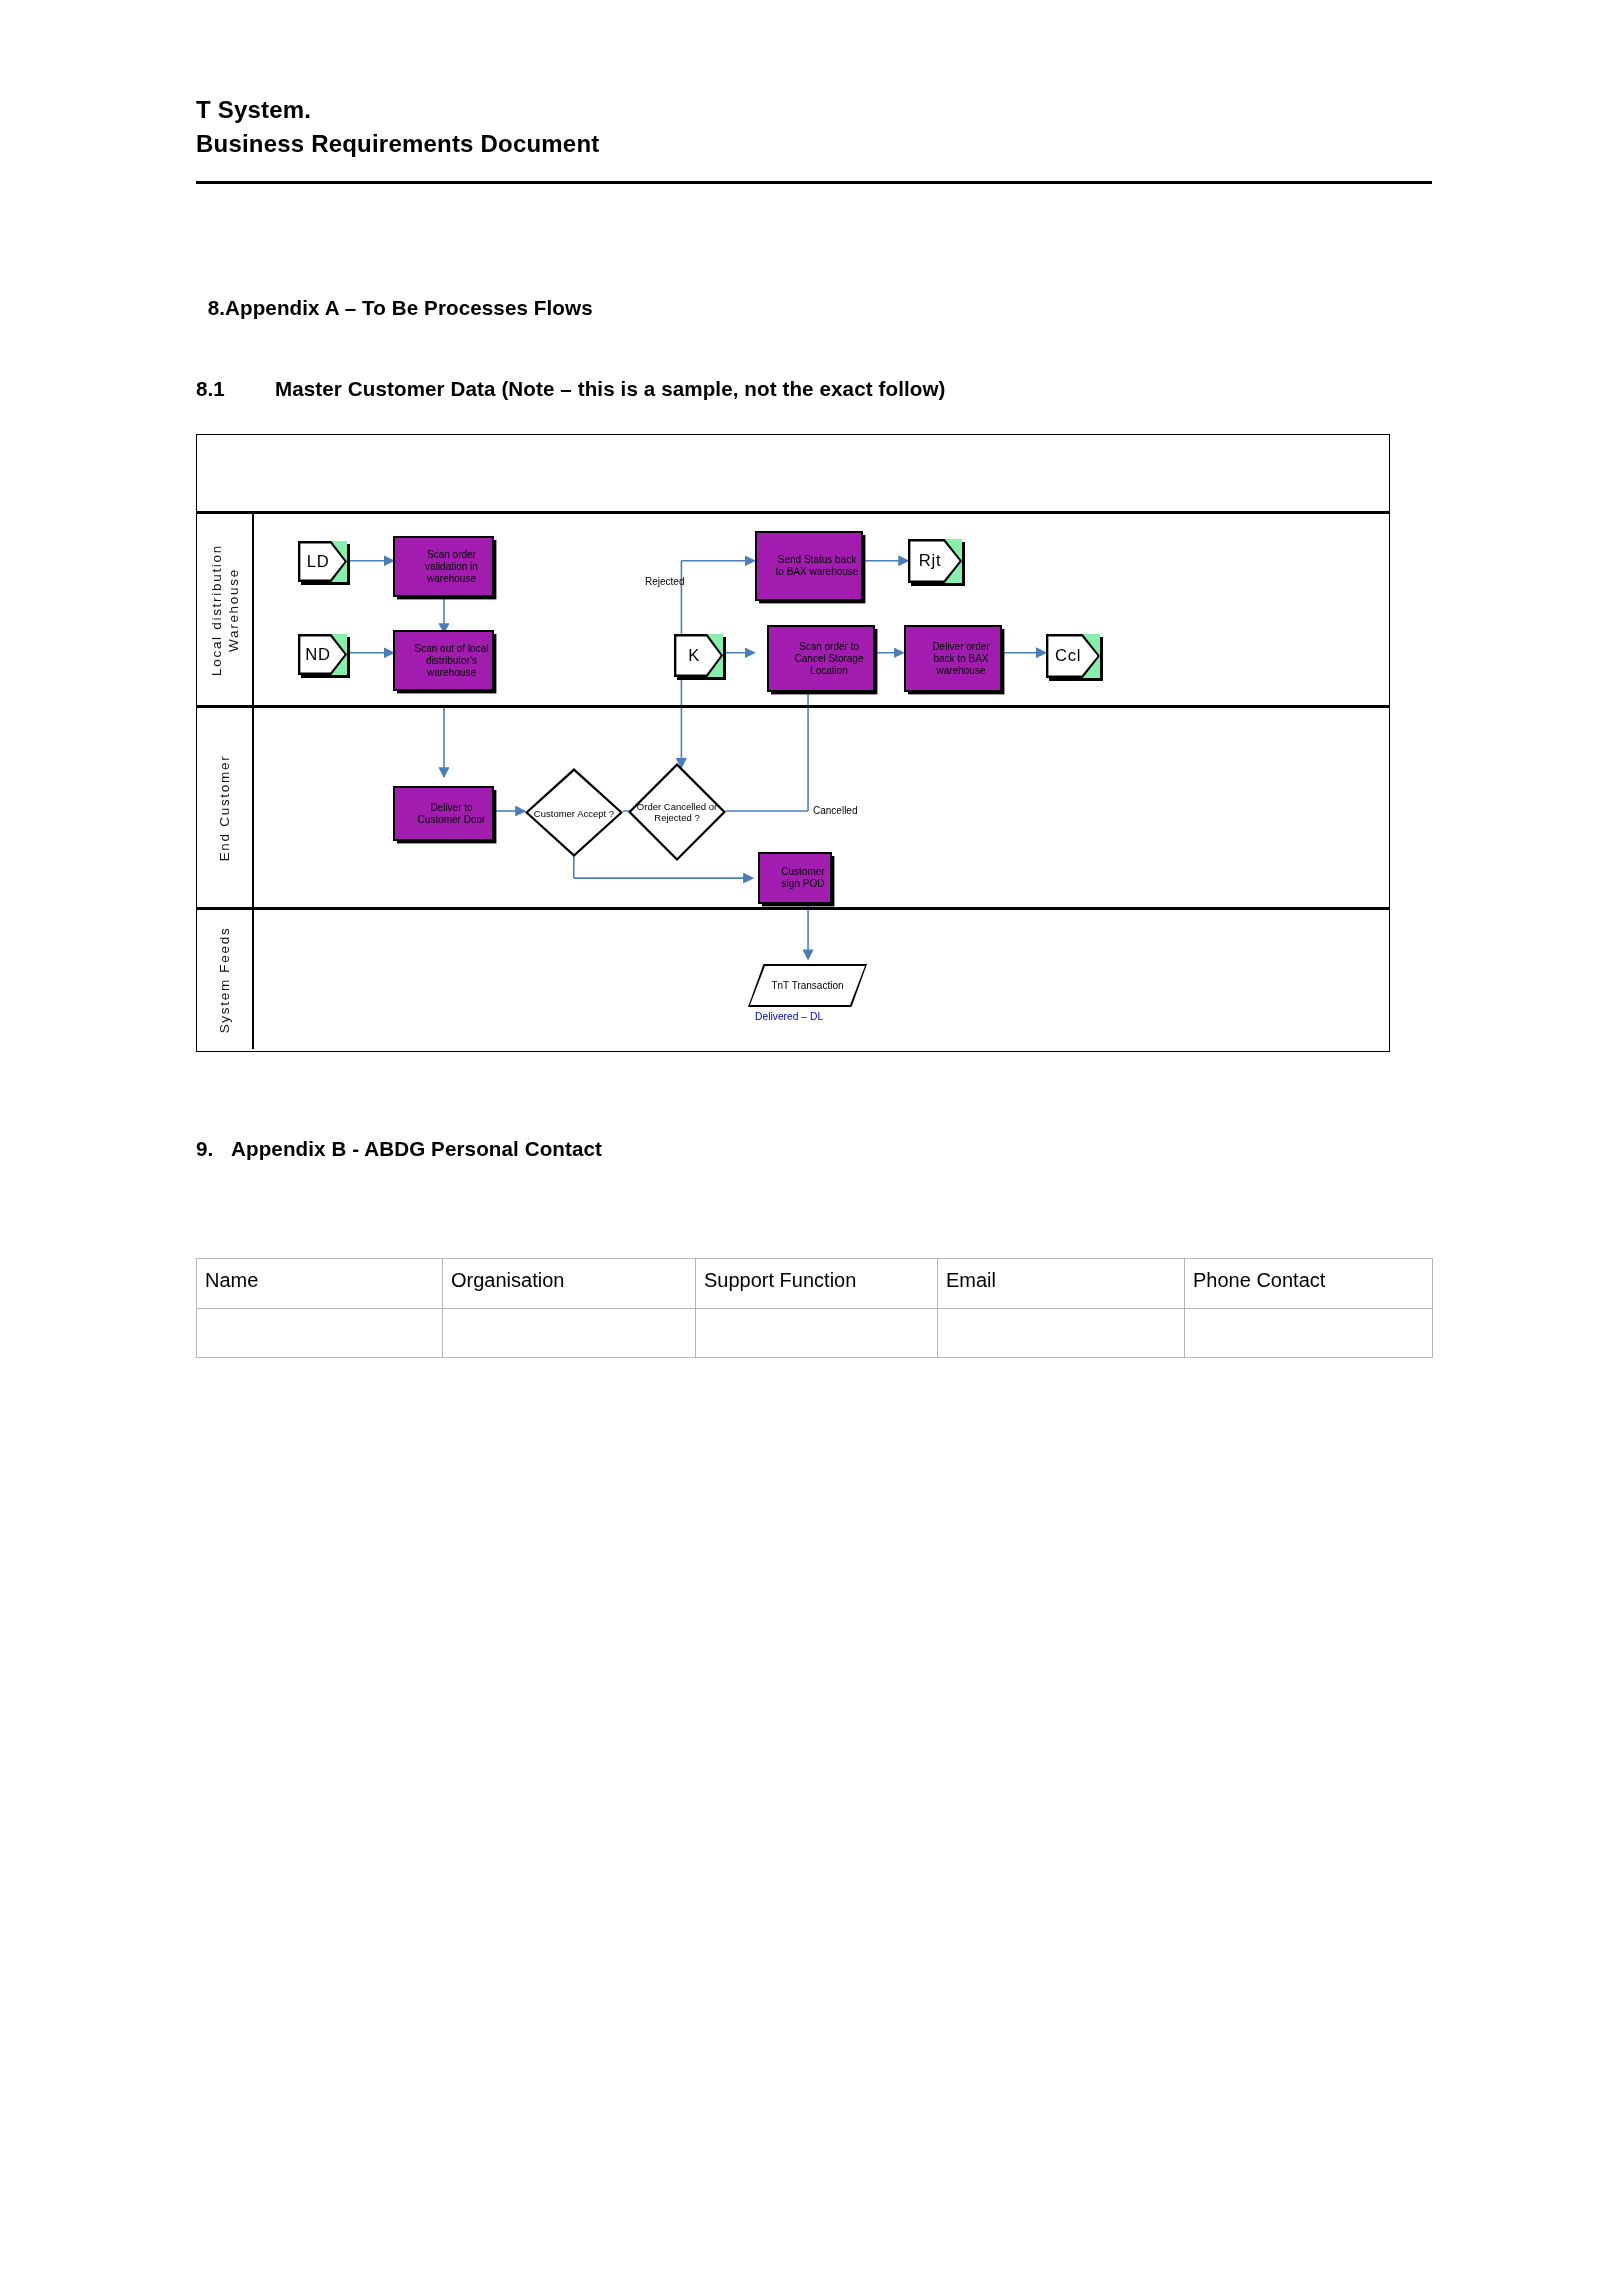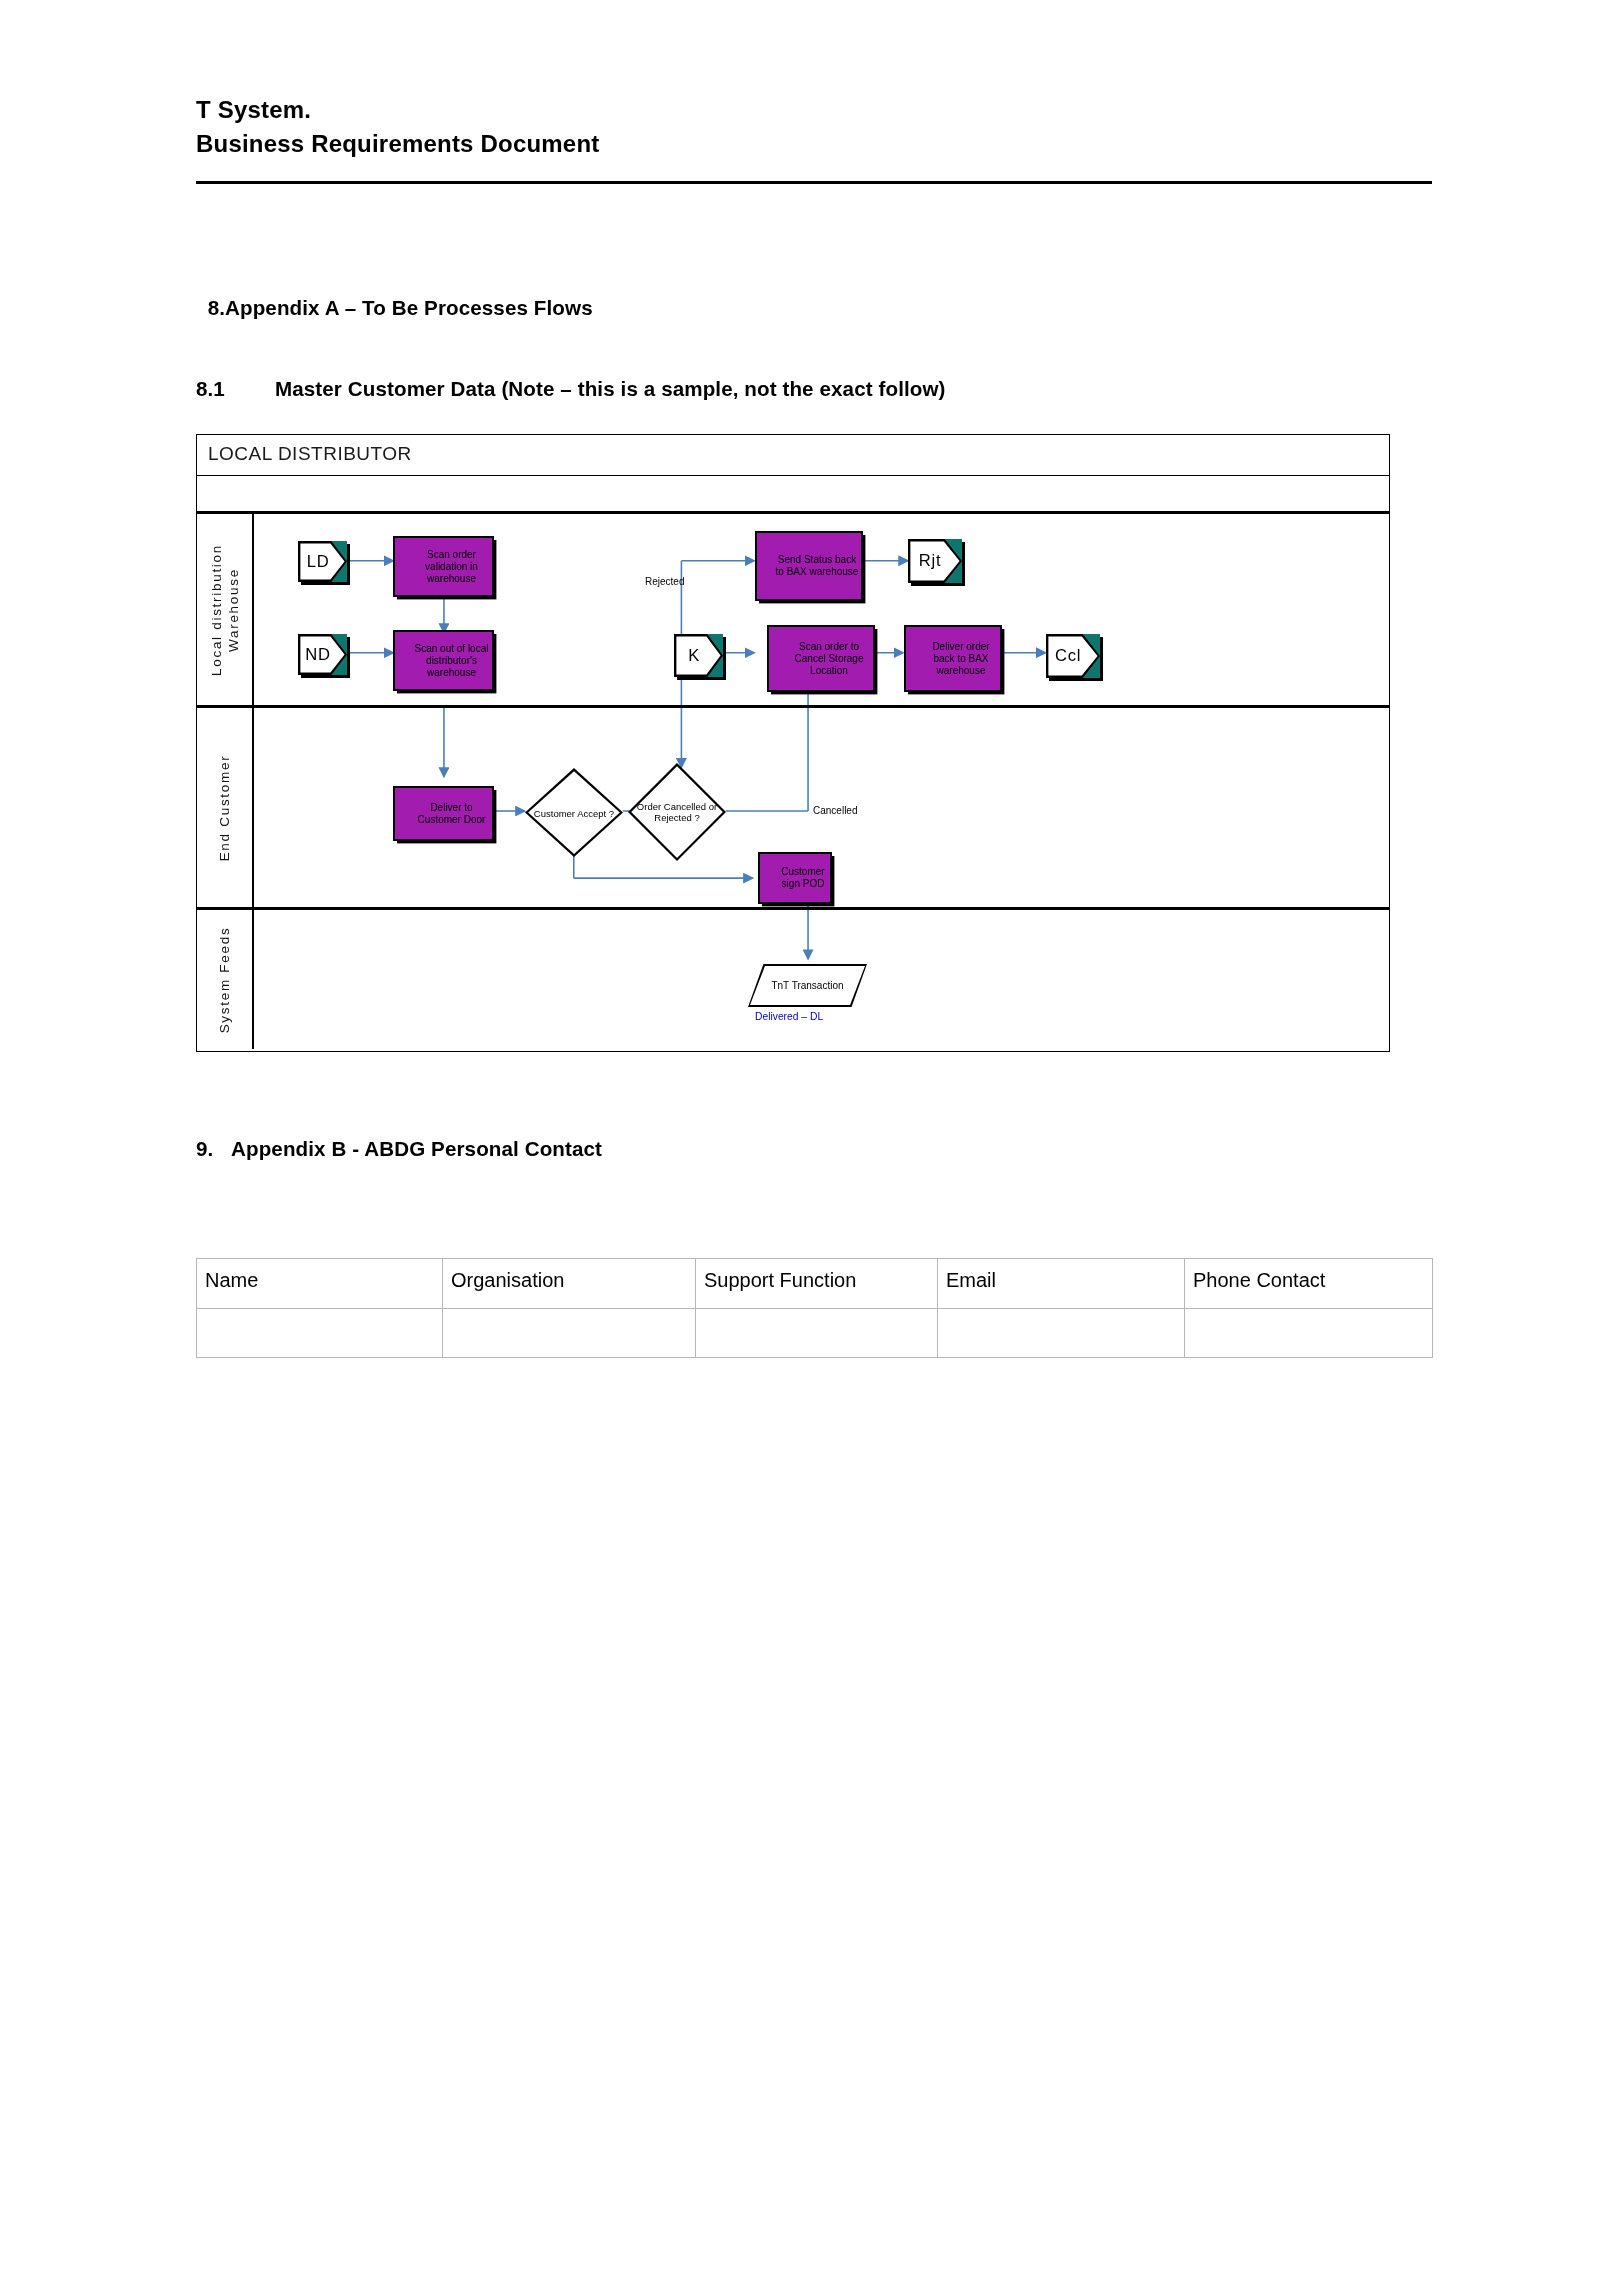--- a/index.html
+++ b/index.html
@@ -150,21 +150,21 @@
     line-height: 12px;
     color: #000000;
   }
   .proc {
     border: 2px solid #000000;
     background: #a21caf;
     box-shadow: 3.2px 3.2px 0 -0.8px #000000;
     padding-left: 16px;
   }
   .conn {
-    background: #0f766e;
+    background: #86efac;
     font-size: 16.6px;
     letter-spacing: 0.8px;
     border: none;
     filter: drop-shadow(3.2px 3.2px 0 #000000);
   }
   .conn .chev-box {
     position: absolute;
     left: 0; top: 0;
     width: 100%; height: 100%;
     background: #000000;
@@ -316,23 +316,20 @@
   <div class="h-section" id="heading-8">
     <span class="h-num">8.</span><span>Appendix A – To Be Processes Flows</span>
   </div>
 
   <div class="h-section" id="heading-81">
     <span class="h-num">8.1</span><span>Master Customer Data (Note – this is a sample, not the exact follow)</span>
   </div>
 
   <div class="diagram">
 
-    <div class="diagram-pool-title">
-      <span>LOCAL DISTRIBUTOR</span>
-    </div>
     <div class="diagram-blankband"></div>
 
     <div class="lane" id="lane-warehouse">
       <div class="lane-label">
         <div class="lbl-rot">Local distribution<br>Warehouse</div>
       </div>
       <div class="lane-body">
 
         <svg class="edges" viewBox="0 0 1434 245" preserveAspectRatio="none">
           <defs>

